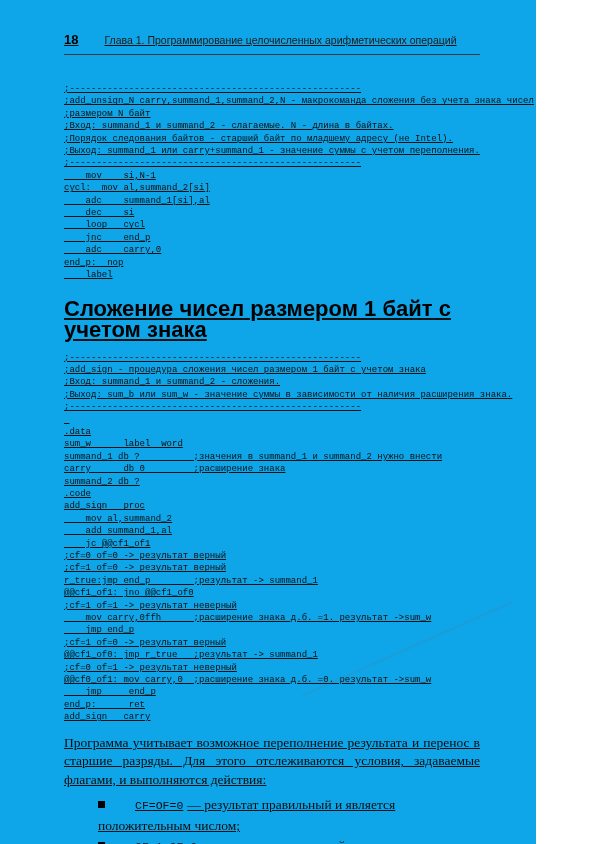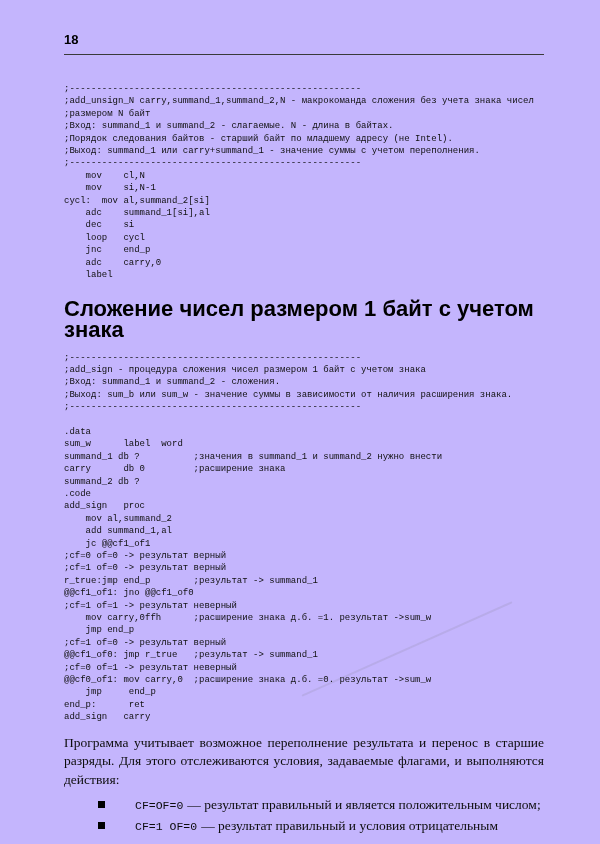--- a/index.html
+++ b/index.html
@@ -1,21 +1,22 @@
 <!DOCTYPE html>
 <html><head>
 <meta charset="utf-8">
 <style>
   html,body { margin:0; padding:0; background:#ffffff; }
   .page {
     position:relative;
-    width:600px; height:844px;
-    background:#c4b5fd;
+    width:536px; height:844px;
+    background:#0ea5e9;
     overflow:hidden;
     color:#111;
+    text-decoration:underline;
   }
   .content { padding: 32px 56px 0 64px; }
 
   .header {
     display:flex; align-items:baseline;
     border-bottom:1.4px solid #3a3a3a;
     padding-bottom:7px;
   }
   .page-num {
     font-family:"Liberation Sans", sans-serif;
@@ -75,38 +76,39 @@
   }
 </style>
 </head>
 <body>
 
 <div class="page">
   <div class="content">
 
     <div class="header">
       <span class="page-num">18</span>
+      <span class="chapter">Глава 1. Программирование целочисленных арифметических операций</span>
     </div>
 
     <div class="code code-1">
         <div class="code-line">;------------------------------------------------------</div>
         <div class="code-line">;add_unsign_N carry,summand_1,summand_2,N - макрокоманда сложения без учета знака чисел</div>
         <div class="code-line">;размером N байт</div>
         <div class="code-line">;Вход: summand_1 и summand_2 - слагаемые. N - длина в байтах.</div>
         <div class="code-line">;Порядок следования байтов - старший байт по младшему адресу (не Intel).</div>
         <div class="code-line">;Выход: summand_1 или carry+summand_1 - значение суммы с учетом переполнения.</div>
         <div class="code-line">;------------------------------------------------------</div>
-        <div class="code-line">    mov    cl,N</div>
         <div class="code-line">    mov    si,N-1</div>
         <div class="code-line">cycl:  mov al,summand_2[si]</div>
         <div class="code-line">    adc    summand_1[si],al</div>
         <div class="code-line">    dec    si</div>
         <div class="code-line">    loop   cycl</div>
         <div class="code-line">    jnc    end_p</div>
         <div class="code-line">    adc    carry,0</div>
+        <div class="code-line">end_p:  nop</div>
         <div class="code-line">    label</div>
       </div>
 
     <div class="section-heading">Сложение чисел размером 1 байт с учетом знака</div>
 
     <div class="code code-2">
         <div class="code-line">;------------------------------------------------------</div>
         <div class="code-line">;add_sign - процедура сложения чисел размером 1 байт с учетом знака</div>
         <div class="code-line">;Вход: summand_1 и summand_2 - сложения.</div>
         <div class="code-line">;Выход: sum_b или sum_w - значение суммы в зависимости от наличия расширения знака.</div>

